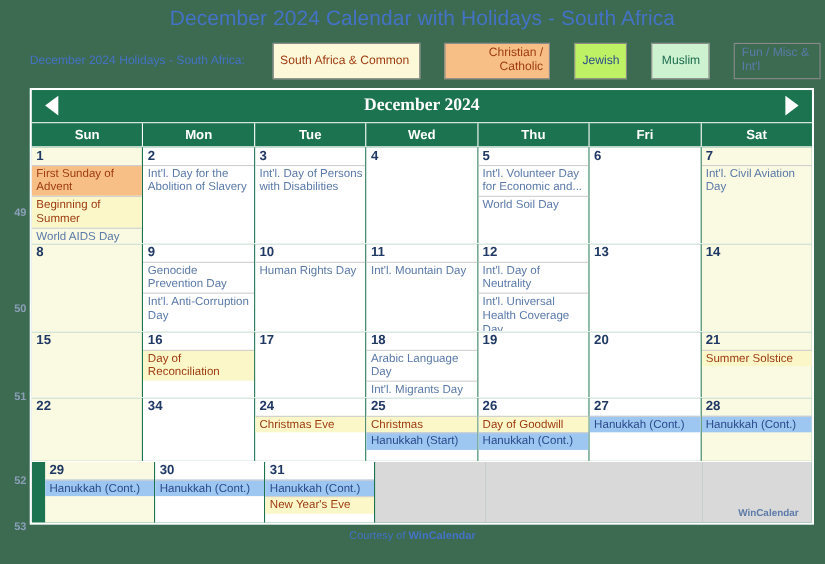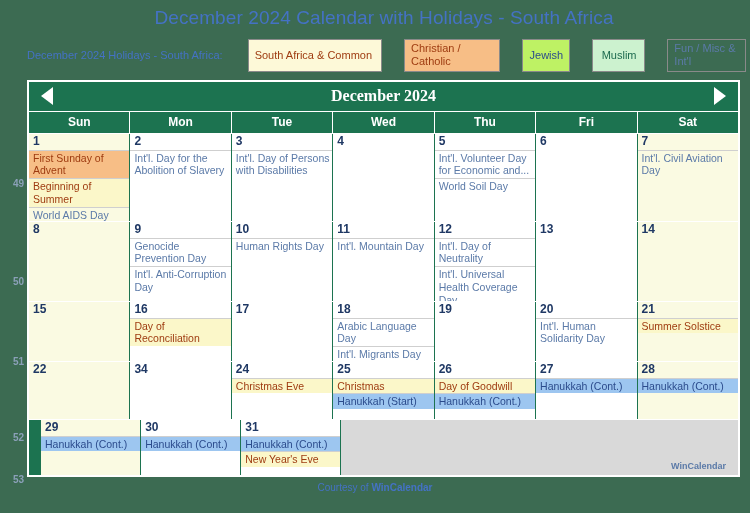--- a/index.html
+++ b/index.html
@@ -47,21 +47,21 @@
   .legend-box {
     border: 1px solid #8a8a8a;
     display: flex;
     align-items: center;
     padding: 2px 5px 2px 6px;
     font-size: 11px;
     line-height: 1.18;
     margin-right: 4px;
   }
   .legend-box.lb-sa      { background:#FDF9D8; color:#9e3b10; width:148px; }
-  .legend-box.lb-chr     { background:#F7BE86; color:#9e3b10; width:105px; }
+  .legend-box.lb-chr     { background:#F7BE86; color:#9e3b10; width:105px;text-align:right; }
   .legend-box.lb-jew     { background:#bef264; color:#2b4b8c; width:52px;  justify-content:center;}
   .legend-box.lb-mus     { background:#CCF2CF; color:#1d6b4f; width:58px;  justify-content:center;}
   .legend-box.lb-fun     { background:transparent; color:#5b7aa8; width:86px; }
 
   
   .cal-wrap {
     position: relative;
     margin: 8px 0 0 27px;
     width: 713px;
   }
@@ -197,21 +197,21 @@
   <div class="legend-label">December 2024 Holidays - South Africa:</div>
   <div class="legend-box lb-sa">South Africa &amp; Common</div>
   <div class="legend-box lb-chr">Christian / Catholic</div>
   <div class="legend-box lb-jew">Jewish</div>
   <div class="legend-box lb-mus">Muslim</div>
   <div class="legend-box lb-fun">Fun / Misc &amp; Int'l</div>
 </div>
 
 <div class="cal-wrap">
   <div class="weeknum-col" id="weeknum-col">
-      <div class="weeknum" style="top: 98px;">49</div>
+      <div class="weeknum" style="top: 108px;">49</div>
       <div class="weeknum" style="top: 196px;">50</div>
       <div class="weeknum" style="top: 276px;">51</div>
       <div class="weeknum" style="top: 352px;">52</div>
       <div class="weeknum" style="top: 394px;">53</div>
     </div>
 
   <div class="cal-frame">
 
     <div class="month-bar">
       <div class="nav-arrow nav-prev"></div>
@@ -304,21 +304,20 @@
           <div class="day-cell">
             <div class="daynum">18</div>
             <div class="ev cat-fun">Arabic Language Day</div>
             <div class="ev cat-fun">Int'l. Migrants Day</div>
           </div>
           <div class="day-cell">
             <div class="daynum">19</div>
           </div>
           <div class="day-cell">
             <div class="daynum">20</div>
-            <div class="ev cat-fun">Int'l. Human Solidarity Day</div>
           </div>
           <div class="day-cell weekend">
             <div class="daynum">21</div>
             <div class="ev cat-sa">Summer Solstice</div>
           </div>
         </div>
         <div class="week-row" style="height: 58px;">
           <div class="day-cell weekend">
             <div class="daynum">22</div>
           </div>

